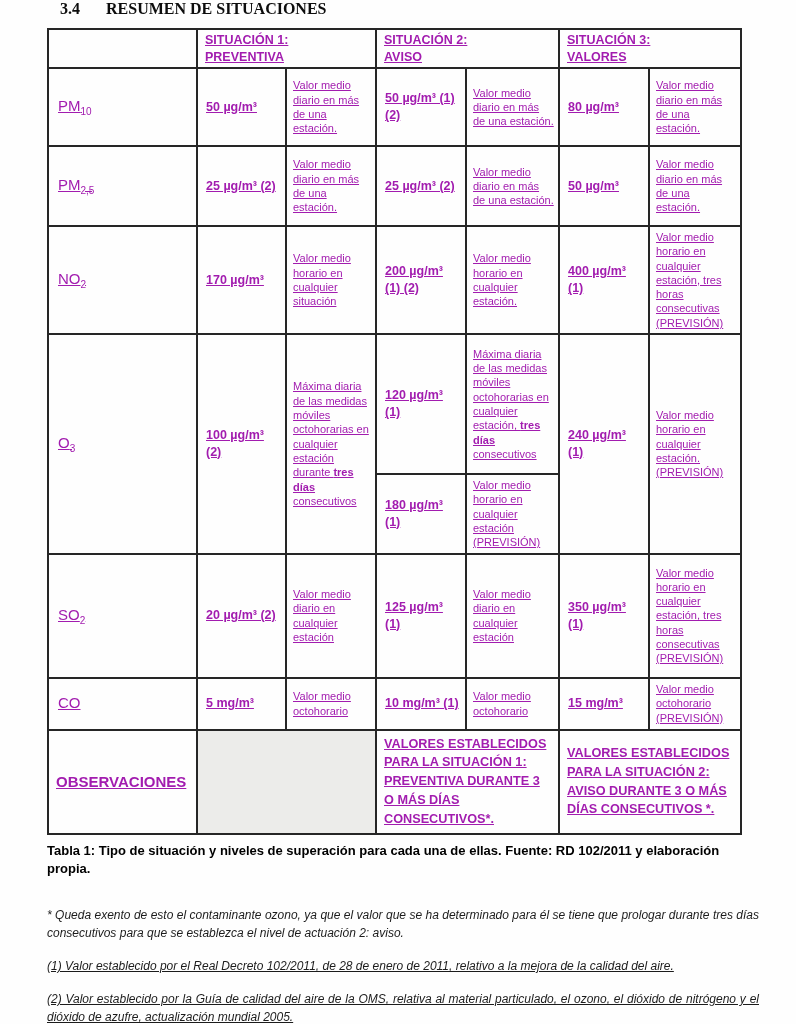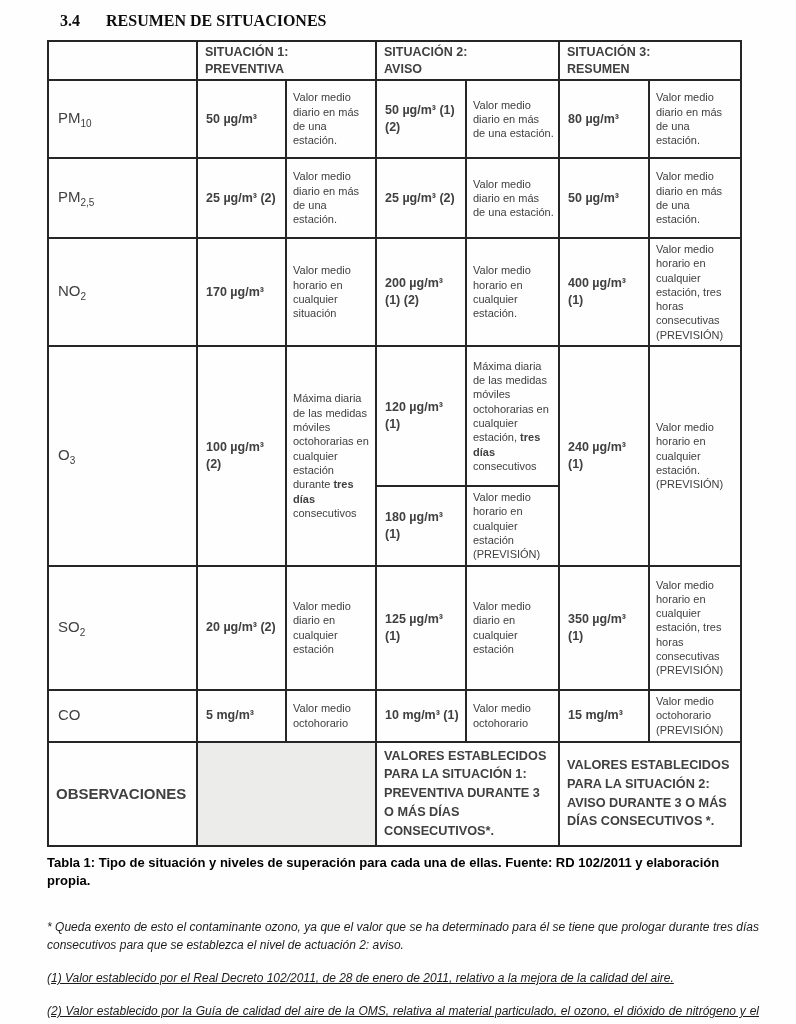--- a/index.html
+++ b/index.html
@@ -1,30 +1,30 @@
 <!DOCTYPE html>
 <html><head>
 <meta charset="utf-8">
 <style>
   html, body { margin: 0; padding: 0; background: #ffffff; }
   .page {
     width: 796px; height: 1024px; background: #fefefe; position: relative;
     font-family: "Liberation Sans", sans-serif; color: #111; overflow: hidden;
-    box-sizing: border-box; padding-top: 12px;
+    box-sizing: border-box; 
   }
   .heading {
     margin: 0 0 10px 60px;
     font-family: "Liberation Serif", serif;
     font-weight: bold; font-size: 16px; color: #0d0d0d;
   }
   .heading .num { margin-right: 26px; }
 
   table.situaciones {
     border-collapse: collapse; table-layout: fixed;
-    margin-left: 47px; width: 693px; color: #404040;
+    margin-left: 47px; width: 693px; color: #a21caf; text-decoration: underline;
   }
   table.situaciones td { border: 2px solid #262626; vertical-align: middle; overflow: hidden; }
 
   td.empty-corner { border: none; }
 
   .hdr { font-weight: bold; font-size: 12.5px; padding: 2px 7px; line-height: 1.32; }
   .pollutant { font-size: 15px; padding: 2px 2px 2px 9px; }
   .pollutant sub { font-size: 10px; }
   .value { font-weight: bold; font-size: 12.5px; padding: 3px 4px 3px 8px; line-height: 1.35; }
   .desc { font-size: 11px; padding: 3px 4px 3px 6px; line-height: 1.3; }
@@ -76,21 +76,21 @@
       <td class="hdr" colspan="2">
         <div>SITUACIÓN 1:</div>
         <div>PREVENTIVA</div>
       </td>
       <td class="hdr" colspan="2">
         <div>SITUACIÓN 2:</div>
         <div>AVISO</div>
       </td>
       <td class="hdr" colspan="2">
         <div>SITUACIÓN 3:</div>
-        <div>RESUMEN</div>
+        <div>VALORES</div>
       </td>
     </tr>
 
     <tr style="height:78px">
       <td class="pollutant b-left b-top"><span>PM</span><sub>10</sub></td>
       <td class="value b-top">50 µg/m³</td>
       <td class="desc b-top">Valor medio diario en más de una estación.</td>
       <td class="value b-top">50 µg/m³ (1) (2)</td>
       <td class="desc b-top">Valor medio diario en más de una estación.</td>
       <td class="value b-top">80 µg/m³</td>

